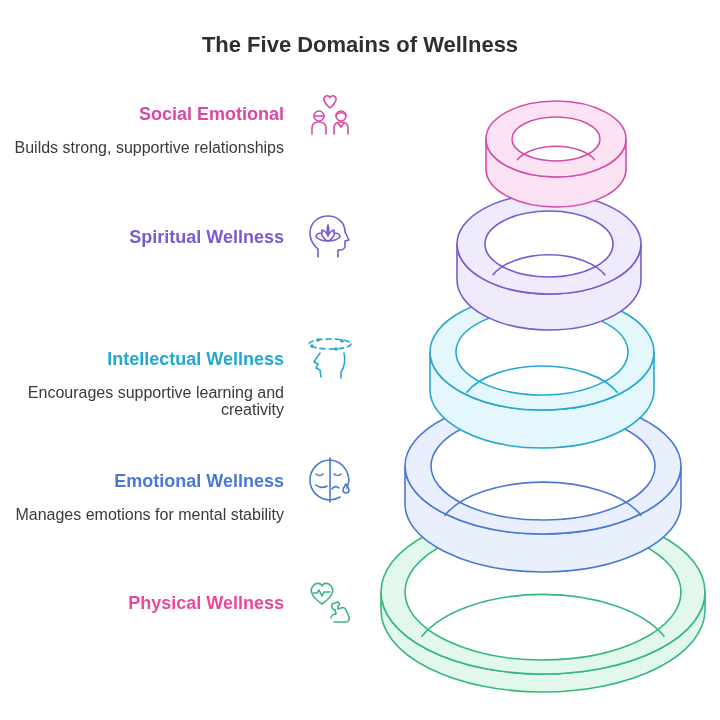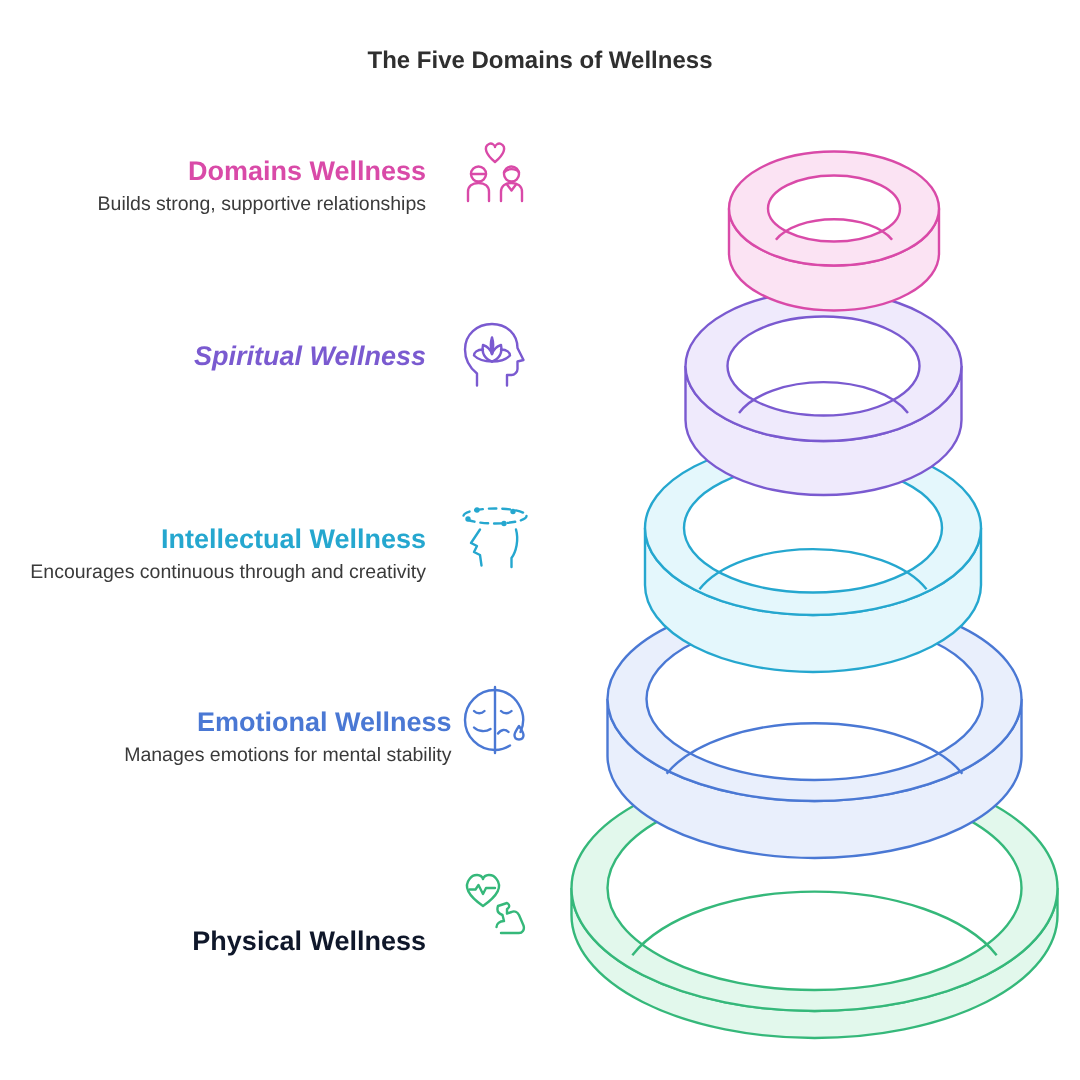--- a/index.html
+++ b/index.html
@@ -1,20 +1,20 @@
 <!DOCTYPE html>
 <html><head>
 <meta charset="utf-8">
 <style>
   html, body { margin:0; padding:0; background:#ffffff; }
   body { width:720px; height:720px; position:relative; overflow:hidden; font-family:"Liberation Sans", sans-serif; }
-  .title { position:absolute; top:32px; left:0; width:720px; text-align:center; font-size:16px; font-weight:bold; color:#2f2f2f; }
+  .title { position:absolute; top:32px; left:0; width:720px; text-align:center; font-size:22px; font-weight:bold; color:#2f2f2f; }
   .item { position:absolute; left:0; width:284px; text-align:right; }
   .item .label { font-size:18px; font-weight:bold; }
-  .item .desc { font-size:13px; color:#3a3a3a; line-height:17px; margin-top:2px; }
+  .item .desc { font-size:16px; color:#3a3a3a; line-height:17px; margin-top:14px; }
   .icon { position:absolute; width:52px; height:52px; }
   .icon svg { width:52px; height:52px; }
   #rings { position:absolute; left:0; top:0; width:720px; height:720px; }
 </style>
 </head>
 <body>
 
 <div class="title">The Five Domains of Wellness</div>
 
 <svg id="rings" viewBox="0 0 720 720">
@@ -44,85 +44,85 @@
     </g>
     <g>
       <path d="M486 139 V169 A70 38 0 0 0 626 169 V139 A70 38 0 0 1 486 139Z" fill="#fbe3f3" stroke="#d94aa8" stroke-width="1.6"></path>
       <ellipse cx="556" cy="139" rx="70" ry="38" fill="#fbe3f3" stroke="#d94aa8" stroke-width="1.6"></ellipse>
       <ellipse cx="556" cy="139" rx="44" ry="22" fill="#ffffff" stroke="#d94aa8" stroke-width="1.6"></ellipse>
       <path d="M517.28 150 A41.8 22 0 0 1 594.72 150" fill="none" stroke="#d94aa8" stroke-width="1.6" transform="translate(0, 9.9)"></path>
     </g>
   </svg>
 
 <div class="item" style="top:104px;">
-  <div class="label" style="color:#d94aa8;">Domains Wellness</div>
+  <div class="label" style="color:#d94aa8;">Social Emotional</div>
   <div class="desc">Builds strong, supportive relationships</div>
 </div>
 <div class="icon" style="left:304px; top:90px;">
   <svg viewBox="0 0 52 52" fill="none" stroke="#d94aa8" stroke-width="1.6" stroke-linecap="round" stroke-linejoin="round">
     <path d="M26 18 C20 13 18 8 22 6 C24 5 26 7 26 8 C26 7 28 5 30 6 C34 8 32 13 26 18Z"></path>
     <circle cx="15" cy="26" r="5"></circle>
       <path d="M10 26 H20"></path>
     <circle cx="37" cy="26" r="5"></circle>
       <path d="M32 25 C34 22 40 22 42 25"></path>
     <path d="M8 44 V38 C8 34 11 32 15 32 C19 32 22 34 22 38 V44"></path>
     <path d="M30 44 V38 C30 34 33 32 37 32 C41 32 44 34 44 38 V44"></path>
       <path d="M34 33 L37 37 L40 33"></path>
   </svg>
 </div>
 
-<div class="item" style="top:227px;font-style:italic;">
+<div class="item" style="top:227px;">
   <div class="label" style="color:#7a5ad0;">Spiritual Wellness</div>
 </div>
 <div class="icon" style="left:304px; top:211px;">
   <svg viewBox="0 0 52 52" fill="none" stroke="#7a5ad0" stroke-width="1.6" stroke-linecap="round" stroke-linejoin="round">
     <path d="M14 46 V38 C9 34 6 29 6 22 C6 12 14 5 24 5 C34 5 41 12 41 21 L45 29 L41 30 V35 C41 37 39 39 37 39 H34 V46"></path>
     <path d="M24 30 C19 28 17 24 18 19 C21 20 23 22 24 25 C25 22 27 20 30 19 C31 24 29 28 24 30Z"></path>
     <path d="M24 25 C23 21 23 17 24 14 C25 17 25 21 24 25"></path>
     <path d="M18 22 C14 22 12 24 12 26 C15 29 20 30 24 30"></path>
       <path d="M30 22 C34 22 36 24 36 26 C33 29 28 30 24 30"></path>
   </svg>
 </div>
 
 <div class="item" style="top:349px;">
   <div class="label" style="color:#25a7cf;text-align:right;">Intellectual Wellness</div>
-  <div class="desc">Encourages continuous through and creativity</div>
+  <div class="desc">Encourages supportive learning and creativity</div>
 </div>
 <div class="icon" style="left:304px; top:332px;">
   <svg viewBox="0 0 52 52" fill="none" stroke="#25a7cf" stroke-width="1.6" stroke-linecap="round" stroke-linejoin="round">
     <ellipse cx="26" cy="12" rx="21" ry="5" stroke-dasharray="5 4"></ellipse>
     <circle cx="14" cy="8" r="1" fill="#25a7cf"></circle>
       <circle cx="38" cy="9" r="1" fill="#25a7cf"></circle>
       <circle cx="8" cy="14" r="1" fill="#25a7cf"></circle>
       <circle cx="32" cy="17" r="1" fill="#25a7cf"></circle>
     <path d="M16 21 L10 30 L14 32 L12 36 L16 38 L17 45"></path>
     <path d="M40 21 C42 28 40 36 37 40 V46"></path>
   </svg>
 </div>
 
-<div class="item" style="top:471px;padding-left:17px;">
+<div class="item" style="top:471px;">
   <div class="label" style="color:#4a78d4;">Emotional Wellness</div>
   <div class="desc">Manages emotions for mental stability</div>
 </div>
 <div class="icon" style="left:304px; top:454px;">
   <svg viewBox="0 0 52 52" fill="none" stroke="#4a78d4" stroke-width="1.6" stroke-linecap="round" stroke-linejoin="round">
     <path d="M26 6 A20 20 0 1 0 26 46"></path>
       <path d="M26 6 A20 20 0 0 1 43 34"></path>
       <path d="M26 46 A20 20 0 0 0 36 43"></path>
     <path d="M26 4 V48"></path>
     <path d="M12 20 C14 22 17 22 19 20"></path>
       <path d="M30 20 C32 22 35 22 37 20"></path>
     <path d="M12 31 C15 34 20 34 23 32"></path>
       <path d="M28 35 C30 32 33 32 35 34"></path>
     <path d="M42 30 C40 33 39 35 39 36 C39 38 40 39 42 39 C44 39 45 38 45 36 C45 35 44 33 42 30Z"></path>
   </svg>
 </div>
 
 <div class="item" style="top:593px;">
-  <div class="label" style="color:#0f172a;margin-top:24px;">Physical Wellness</div>
+  <div class="label" style="color:#ec4899;">Physical Wellness</div>
 </div>
 <div class="icon" style="left:304px; top:576px;">
   <svg viewBox="0 0 52 52" fill="none" stroke="#35b87a" stroke-width="1.6" stroke-linecap="round" stroke-linejoin="round">
     <path d="M18 28 C8 21 5 15 9 10 C12 6 17 7 18 10 C19 7 24 6 27 10 C31 15 28 21 18 28Z"></path>
     <path d="M9 17 H13 L15 14 L18 20 L20 16 H26"></path>
     <path d="M30 46 H42 C44 46 46 44 45 41 L42 34 C41 32 39 31 37 32 L34 33 L34 30 C36 29 36 27 34 26 L28 28 C27 31 28 33 31 34 L32 38 C29 38 27 40 27 42"></path>
   </svg>
 </div>
 
 </body></html>

